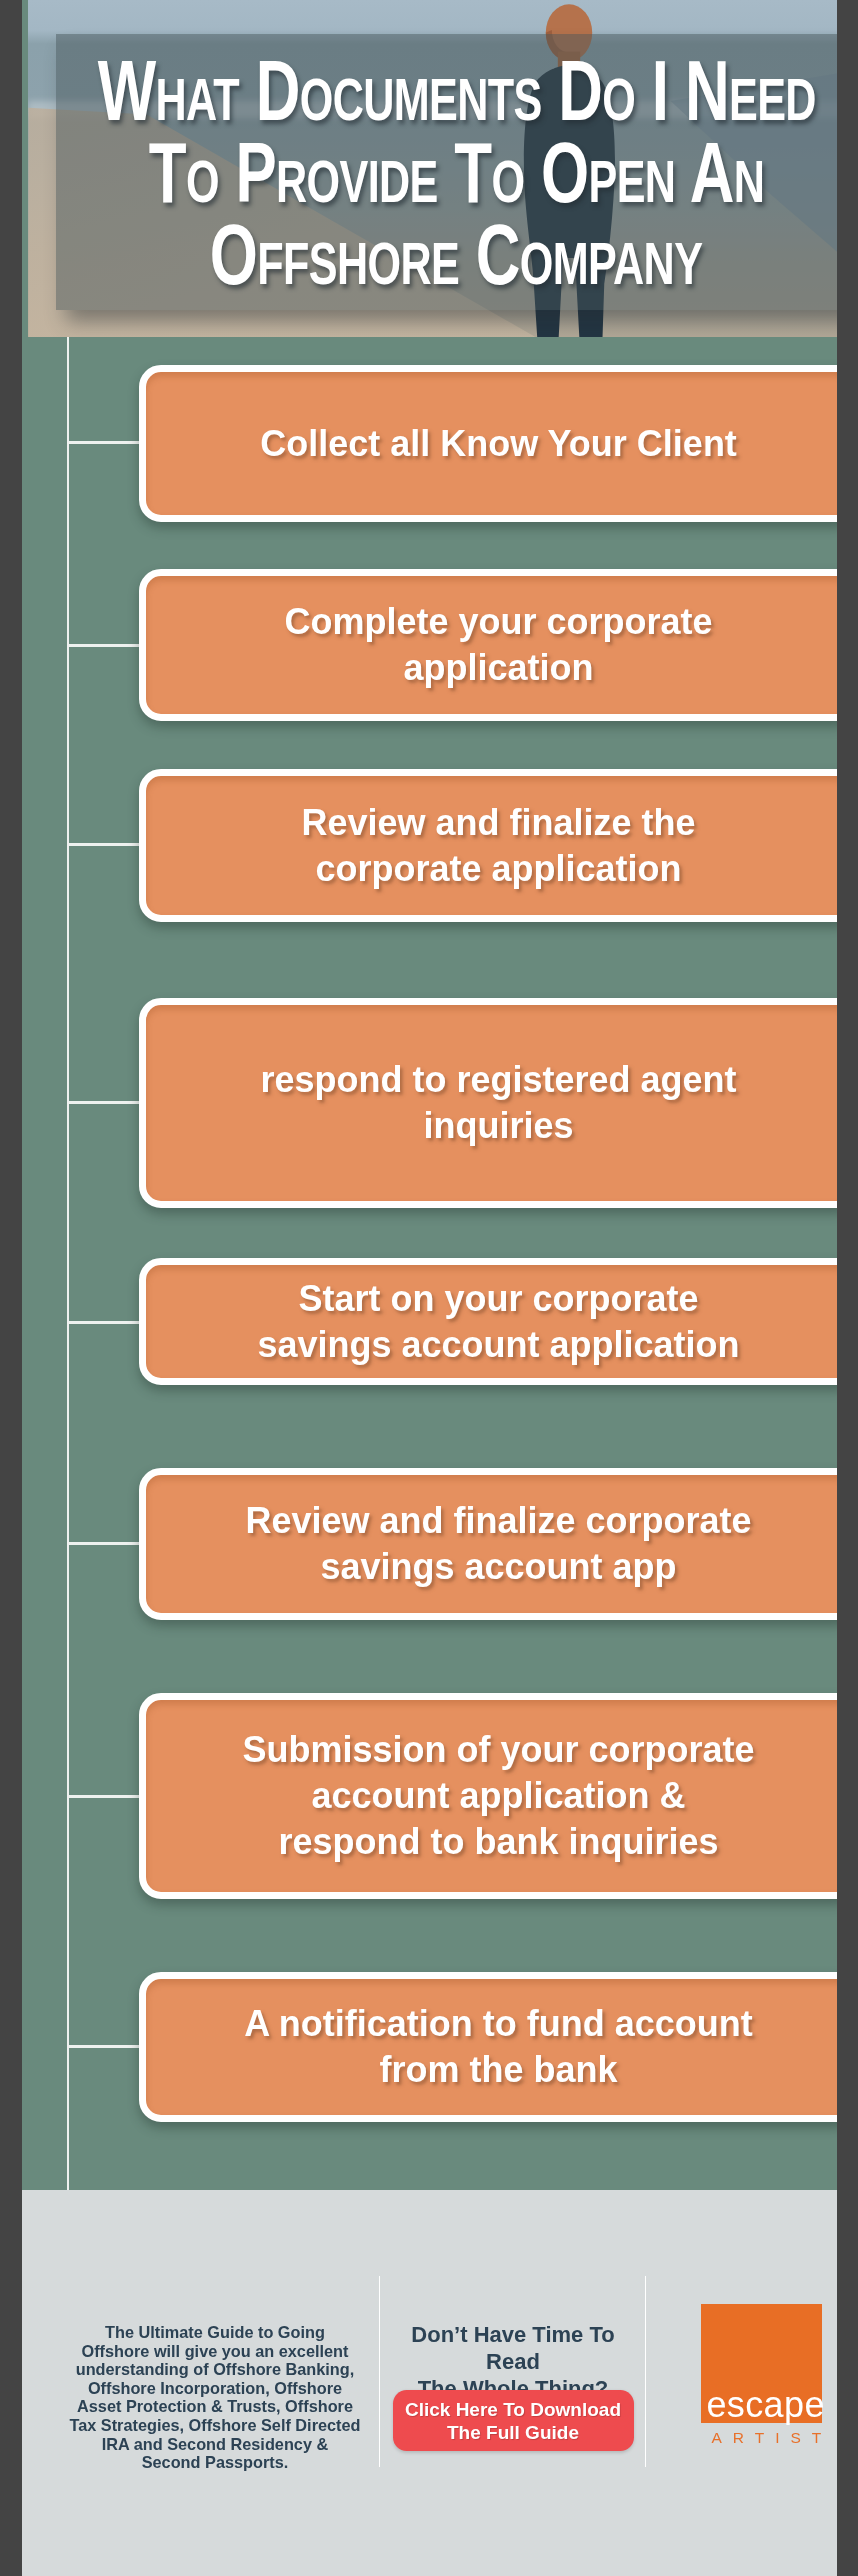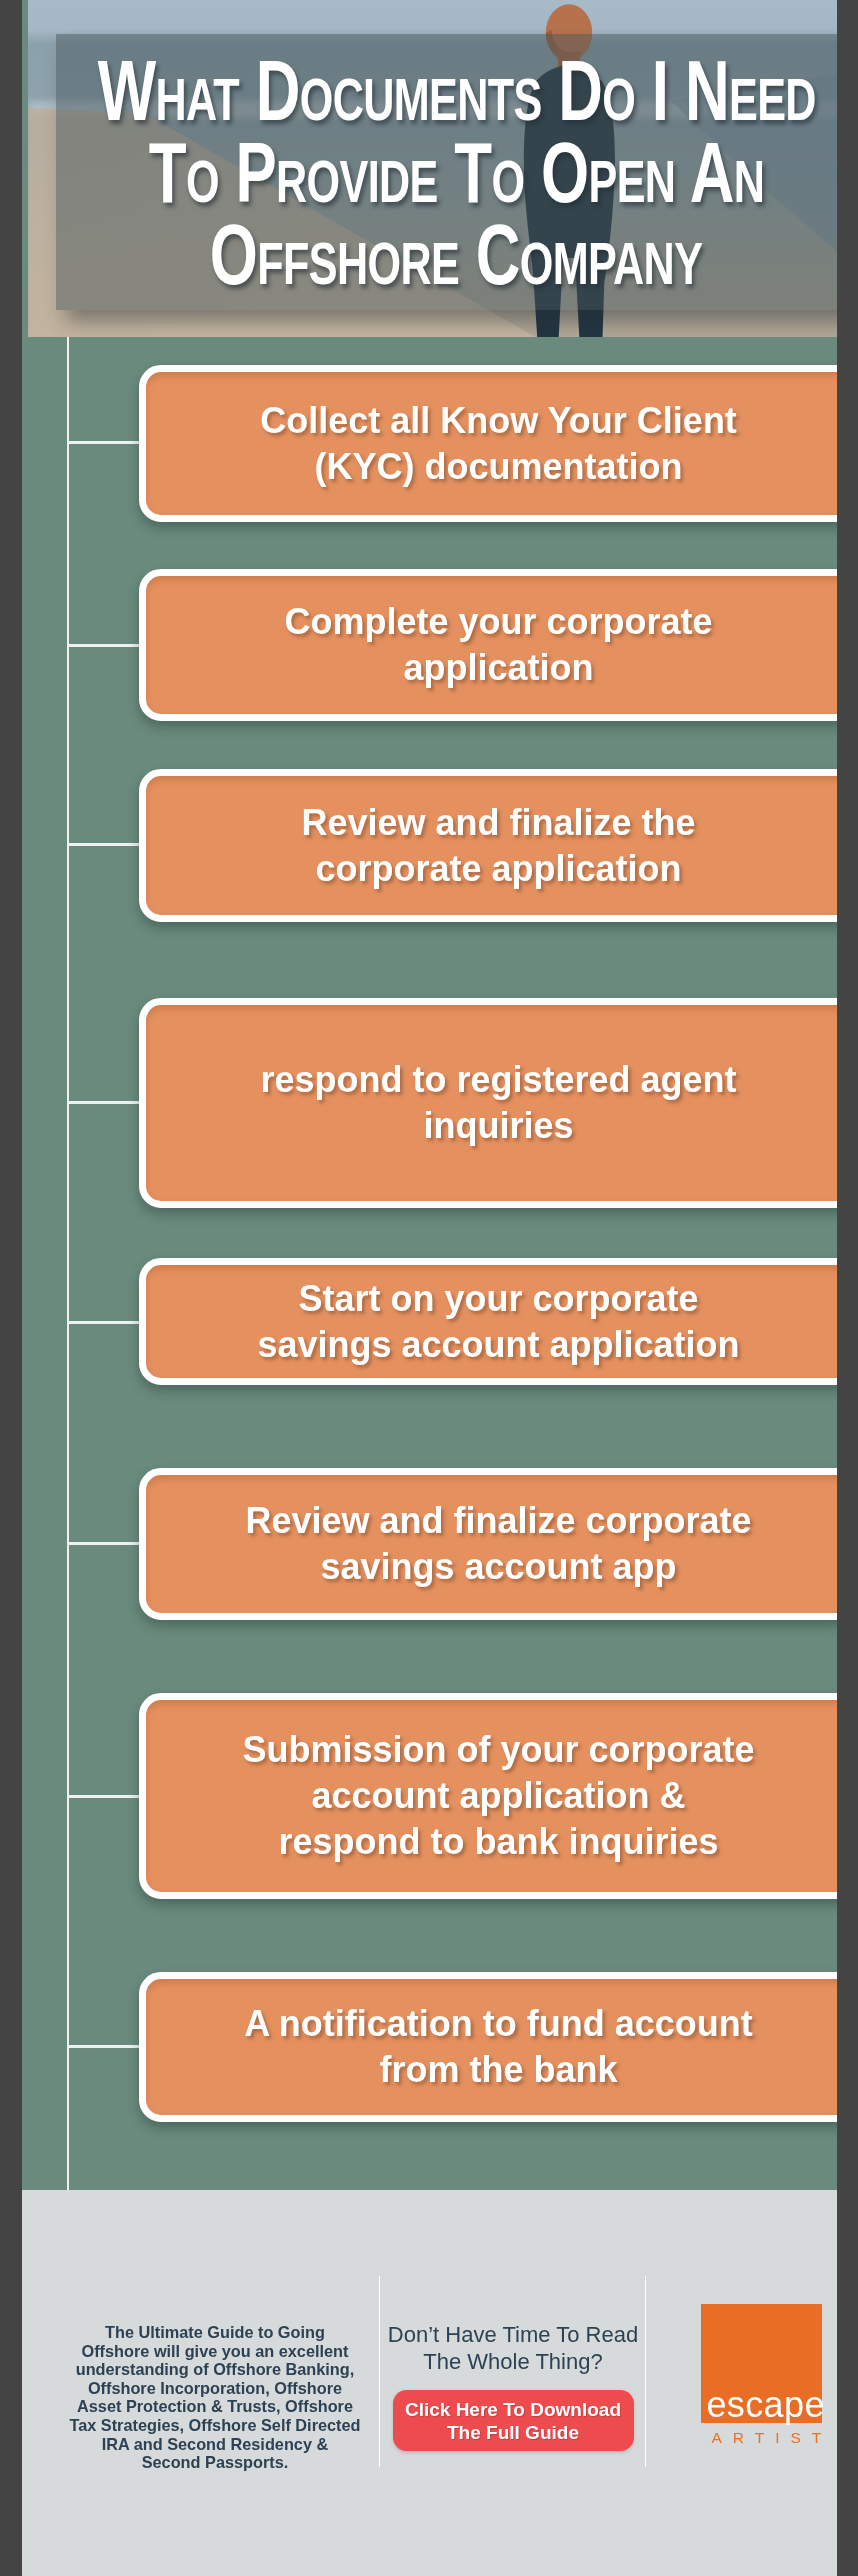--- a/index.html
+++ b/index.html
@@ -38,21 +38,21 @@
   .step-line{font-size:36px;line-height:46px;font-weight:bold;color:#ffffff;text-align:center;
         text-shadow:2.6px 3.4px 3.4px rgba(120,70,40,.5);}
 
   
   .footer{position:absolute;left:0;top:2190px;width:859px;height:386px;background:#d6dadb;}
   .divider{position:absolute;top:86px;width:1.7px;height:191px;background:#ffffff;}
   .divider-1{left:357px;} .divider-2{left:623px;}
   .about{position:absolute;left:26px;top:113px;width:335px;text-align:center;margin-top:20px;}
   .about-line{font-size:16.3px;line-height:18.6px;font-weight:bold;color:#2c4254;}
   .cta-heading{position:absolute;left:365px;top:131px;width:253px;text-align:center;}
-  .cta-heading-line{font-size:22px;line-height:27px;font-weight:normal;color:#2c4254;text-align:center;}
+  .cta-heading-line{font-size:22px;line-height:27px;font-weight:bold;color:#2c4254;text-align:center;}
   .cta-button{position:absolute;left:371px;top:200px;width:241px;height:61px;border-radius:13.7px;
         background:#ee4b4e;display:flex;flex-direction:column;justify-content:center;align-items:center;
         cursor:pointer;box-shadow:0 1.7px 3.4px rgba(0,0,0,.15);}
   .cta-button-line{font-size:19px;line-height:23px;font-weight:bold;color:#ffffff;text-align:center;
         text-shadow:0.9px 0.9px 0.9px rgba(0,0,0,.18);}
   .logo{position:absolute;left:679px;top:114px;width:121px;height:137px;}
   .logo-square{position:absolute;left:0;top:0;width:121px;height:119px;background:#e86e25;}
   .logo-escape{position:absolute;right:-3.4px;bottom:14.6px;font-size:36px;font-weight:normal;
         color:#ffffff;letter-spacing:0.4px;}
   .logo-artist{position:absolute;left:0;top:125px;width:127px;text-align:center;font-size:15.5px;
@@ -92,21 +92,20 @@
   <div class="stub" style="top:644px"></div>
   <div class="stub" style="top:843px"></div>
   <div class="stub" style="top:1101px"></div>
   <div class="stub" style="top:1321px"></div>
   <div class="stub" style="top:1542px"></div>
   <div class="stub" style="top:1795px"></div>
   <div class="stub" style="top:2045px"></div>
 
   <div class="step-box" style="top:365px;height:157px">
     <div class="step-line">Collect all Know Your Client</div>
-    <div class="step-line">(KYC) documentation</div>
   </div>
   <div class="step-box" style="top:569px;height:152px">
     <div class="step-line">Complete your corporate</div>
     <div class="step-line">application</div>
   </div>
   <div class="step-box" style="top:769px;height:153px">
     <div class="step-line">Review and finalize the</div>
     <div class="step-line">corporate application</div>
   </div>
   <div class="step-box" style="top:998px;height:210px">

